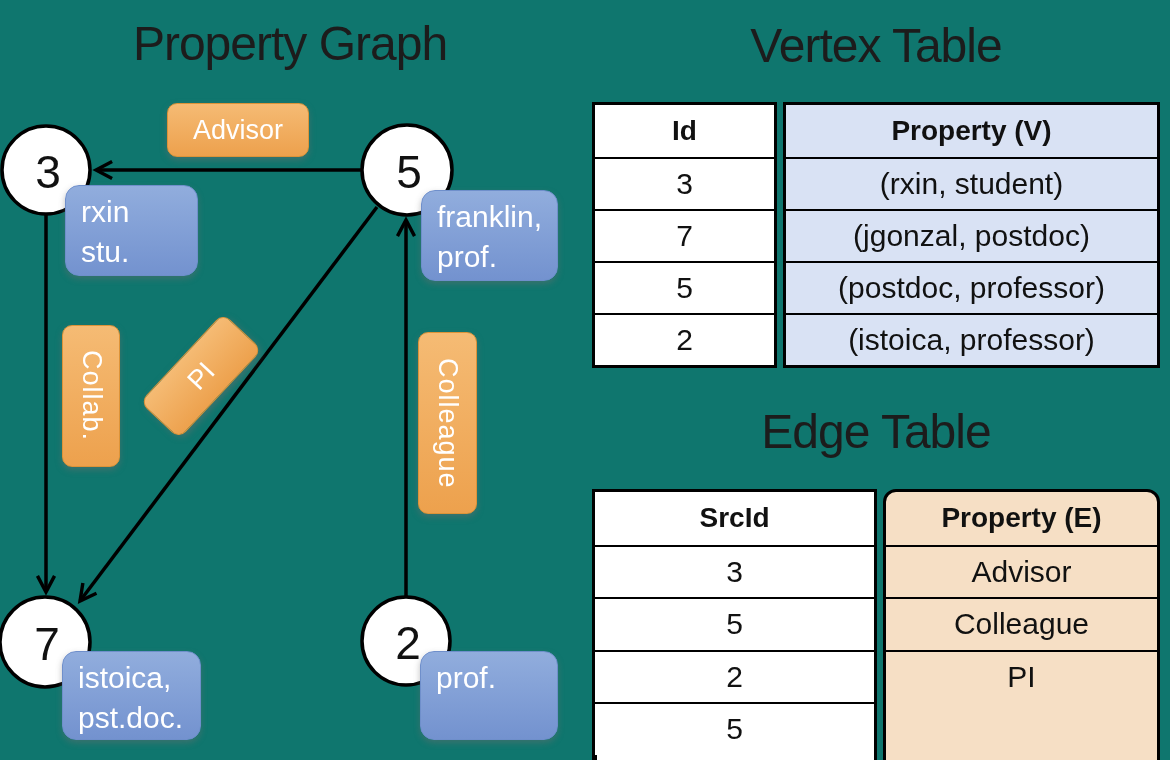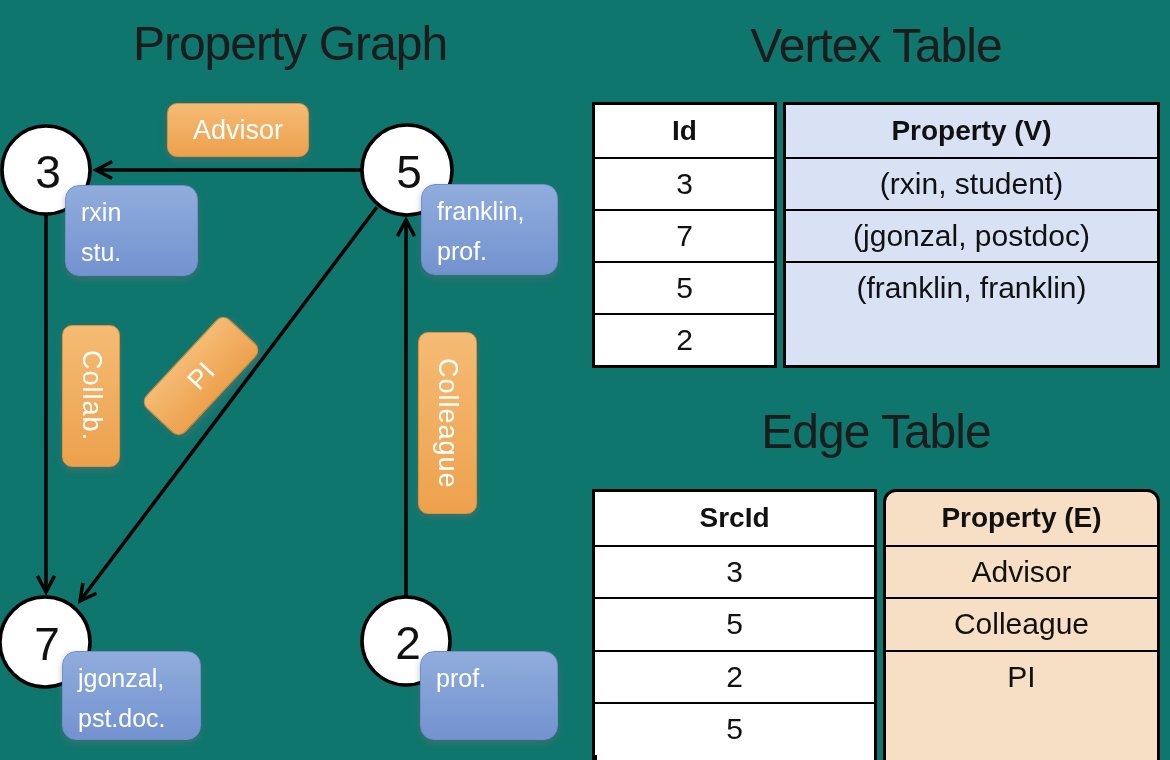--- a/index.html
+++ b/index.html
@@ -26,21 +26,21 @@
     background:linear-gradient(180deg,#f5bb74 0%,#eda14d 100%);
     border:1px solid #dd9338;border-radius:10px;color:#fff;font-size:27px;
     box-shadow:0 3px 6px rgba(110,110,110,.5);
   }
   .edge-label .vtext{writing-mode:vertical-rl;letter-spacing:1px;}
   .rot{transform:rotate(-47deg);}
 
   .prop-box{
     position:absolute;box-sizing:border-box;padding:6px 16px 0 15px;
     background:linear-gradient(180deg,#91addd 0%,#7392cf 100%);
-    border:1px solid #6f8fcb;border-radius:14px;color:#fff;font-size:25px;line-height:40px;
+    border:1px solid #6f8fcb;border-radius:14px;color:#fff;font-size:30px;line-height:40px;
     box-shadow:0 3px 6px rgba(110,110,110,.45);
   }
   .prop-box span{display:block;}
 
   .table{position:absolute;display:flex;gap:6px;}
   .vertex-table{left:592px;top:102px;width:568px;}
   .edge-table{left:592px;top:489px;width:568px;}
   .tgroup{border:3px solid #000;box-sizing:border-box;background:#fff;}
   .cols{display:flex;flex-direction:column;}
   .subcol{flex:1;}
@@ -107,45 +107,46 @@
     <span>PI</span>
   </div>
   <div class="edge-label" style="left:418px;top:332px;width:57px;height:180px;">
     <span class="vtext">Colleague</span>
   </div>
 
   <div class="prop-box" style="left:65px;top:185px;width:133px;height:91px;">
     <span>rxin</span>
     <span>stu.</span>
   </div>
-  <div class="prop-box" style="left:421px;top:184px;width:137px;height:91px;">
+  <div class="prop-box" style="left:421px;top:190px;width:137px;height:91px;">
     <span>franklin,</span>
     <span>prof.</span>
   </div>
   <div class="prop-box" style="left:62px;top:651px;width:139px;height:89px;">
-    <span>jgonzal,</span>
+    <span>istoica,</span>
     <span>pst.doc.</span>
   </div>
   <div class="prop-box" style="left:420px;top:651px;width:138px;height:89px;">
     <span>prof.</span>
   </div>
 
   <div class="table vertex-table">
     <div class="tgroup id-group">
       <div class="tcell th">Id</div>
       <div class="tcell">3</div>
       <div class="tcell">7</div>
       <div class="tcell">5</div>
       <div class="tcell">2</div>
     </div>
     <div class="tgroup prop-group blue-col">
       <div class="tcell th">Property (V)</div>
       <div class="tcell">(rxin, student)</div>
       <div class="tcell">(jgonzal, postdoc)</div>
-      <div class="tcell">(franklin, franklin)</div>
+      <div class="tcell">(postdoc, professor)</div>
+      <div class="tcell">(istoica, professor)</div>
     </div>
   </div>
 
   <div class="table edge-table">
     <div class="tgroup src-group cols">
       <div class="subcol" style="flex:0 0 128px;">
         <div class="tcell ecell th">SrcId</div>
         <div class="tcell ecell">3</div>
         <div class="tcell ecell">5</div>
         <div class="tcell ecell">2</div>

